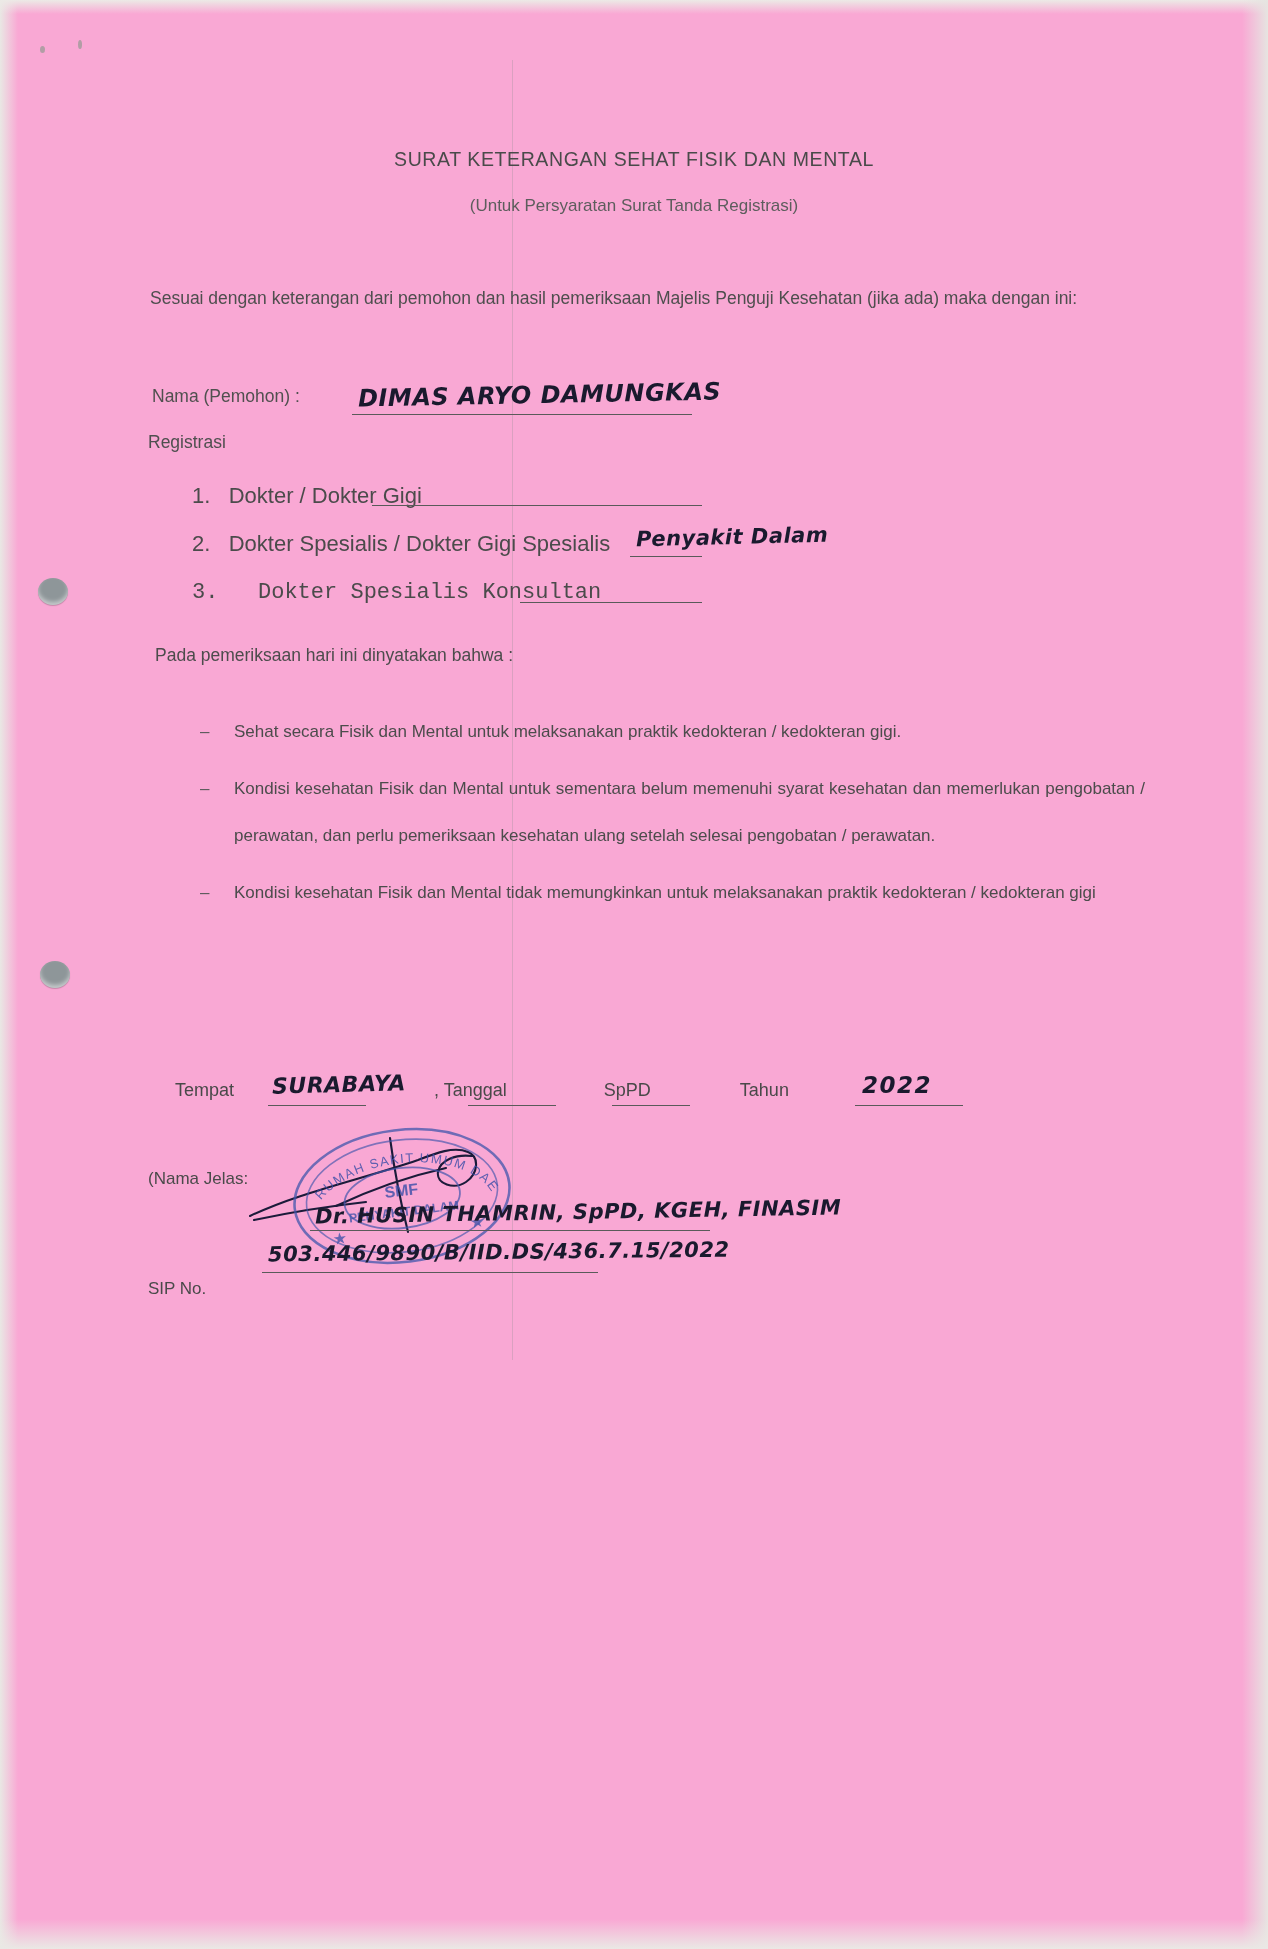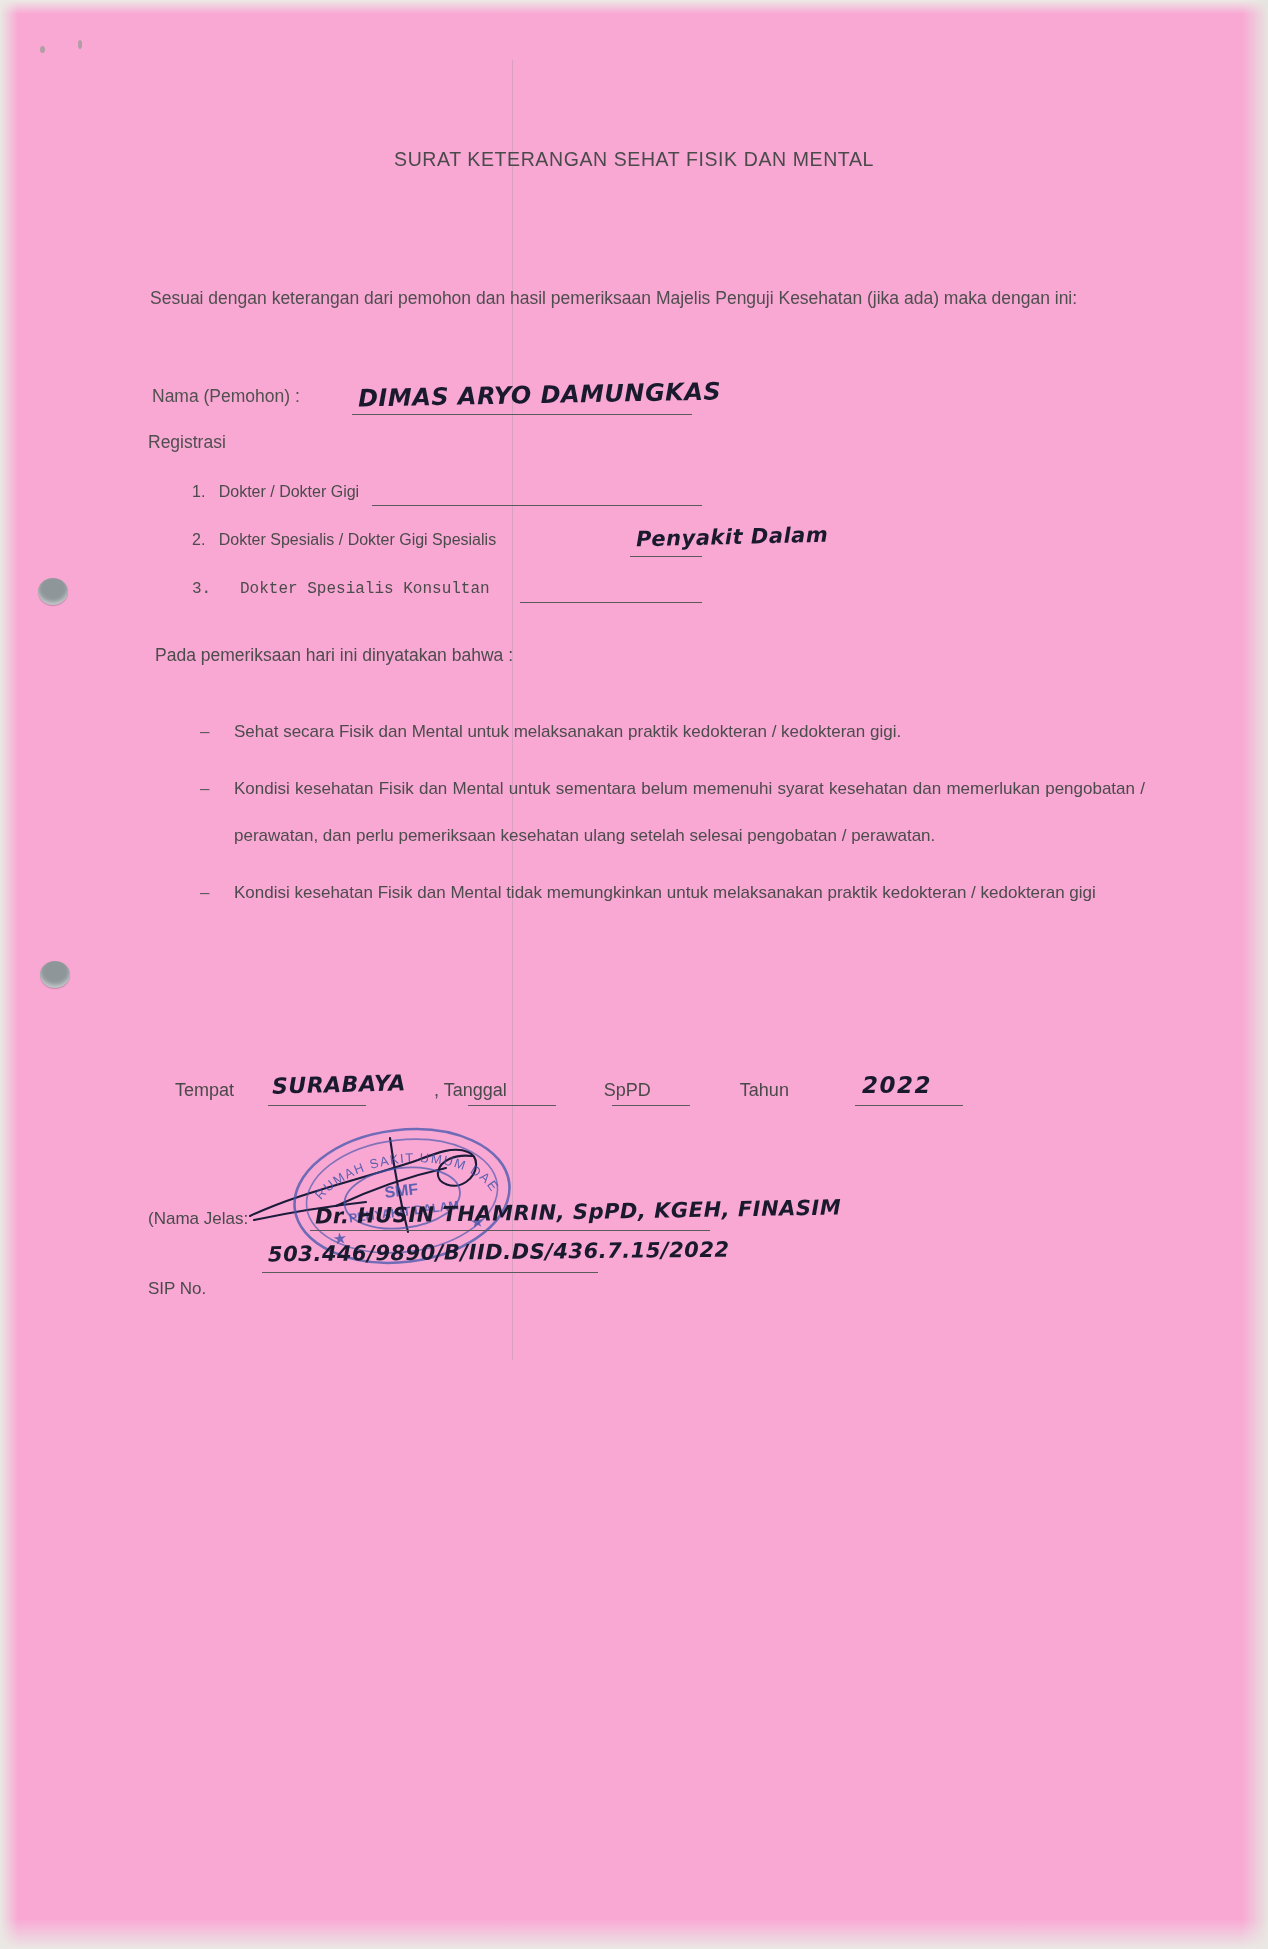--- a/index.html
+++ b/index.html
@@ -130,21 +130,21 @@
   }
   .kompetensi {
     position: absolute;
     top: 432px;
     left: 148px;
     font-size: 17.5px;
     color: #4f4f4f;
   }
   .item {
     position: absolute;
-    font-size: 16px;
+    font-size: 22px;
     color: #4b4b4b;
   }
   .it1 { top: 483px; left: 192px; }
   .it2 { top: 531px; left: 192px; text-align: right; }
   .it3 { top: 580px; left: 192px; font-family: Liberation Mono, monospace; }
 
   .hand-spec {
     position: absolute;
     top: 525px;
     left: 636px;
@@ -199,21 +199,21 @@
   }
   .hand-tahun {
     position: absolute;
     top: 1072px;
     left: 862px;
     font-size: 23px;
     letter-spacing: 1.5px;
   }
   .namajelas {
     position: absolute;
-    top: 1209px;
+    top: 1169px;
     left: 148px;
     font-size: 17px;
     color: #4a4a4a;
   }
   .hand-doc {
     position: absolute;
     top: 1200px;
     left: 315px;
     font-size: 21px;
     transform: rotate(-1deg);
@@ -269,20 +269,21 @@
   <div class="scan-edge-bottom"></div>
   <div class="fold"></div>
 
   <div class="speck" style="left:40px;top:46px;width:5px;height:7px;"></div>
   <div class="speck" style="left:78px;top:40px;width:4px;height:9px;"></div>
 
   <div class="hole one"></div>
   <div class="hole two"></div>
 
   <div class="title">SURAT KETERANGAN SEHAT FISIK DAN MENTAL</div>
+  <div class="subtitle">(Untuk Persyaratan Surat Tanda Registrasi)</div>
 
   <div class="intro">Sesuai dengan keterangan dari pemohon dan hasil pemeriksaan Majelis Penguji Kesehatan (jika ada) maka dengan ini:</div>
 
   <div class="row-name">Nama (Pemohon) :</div>
   <div class="ul" style="left:352px;top:414px;width:340px;"></div>
   <div class="hand hand-name">DIMAS ARYO DAMUNGKAS</div>
 
   <div class="kompetensi">Registrasi</div>
 
   <div class="item it1">

